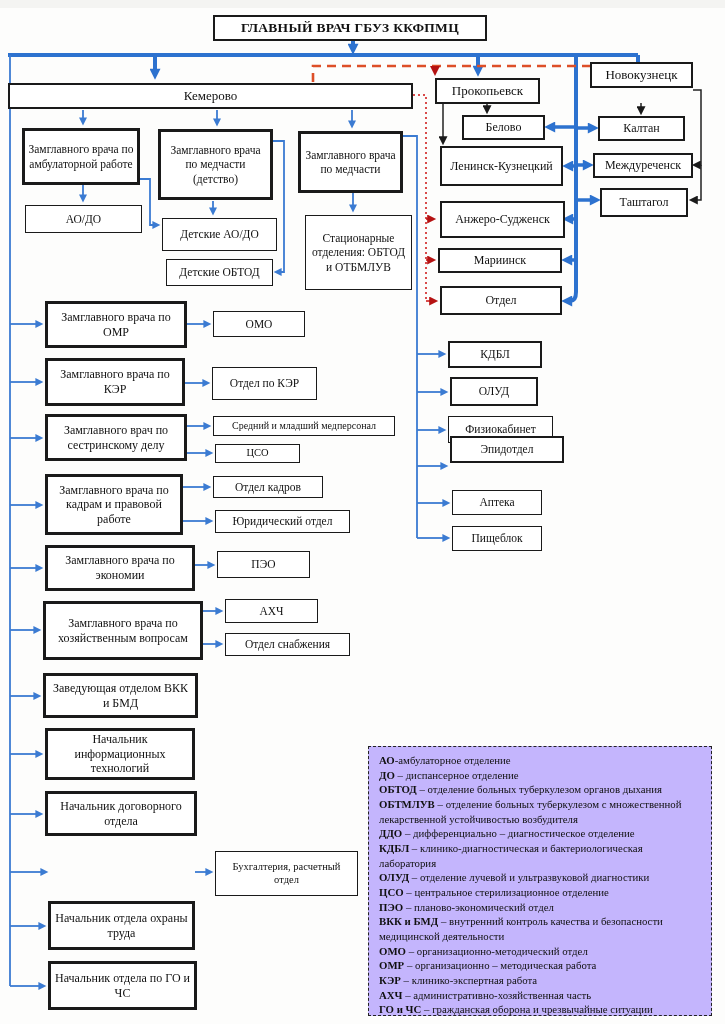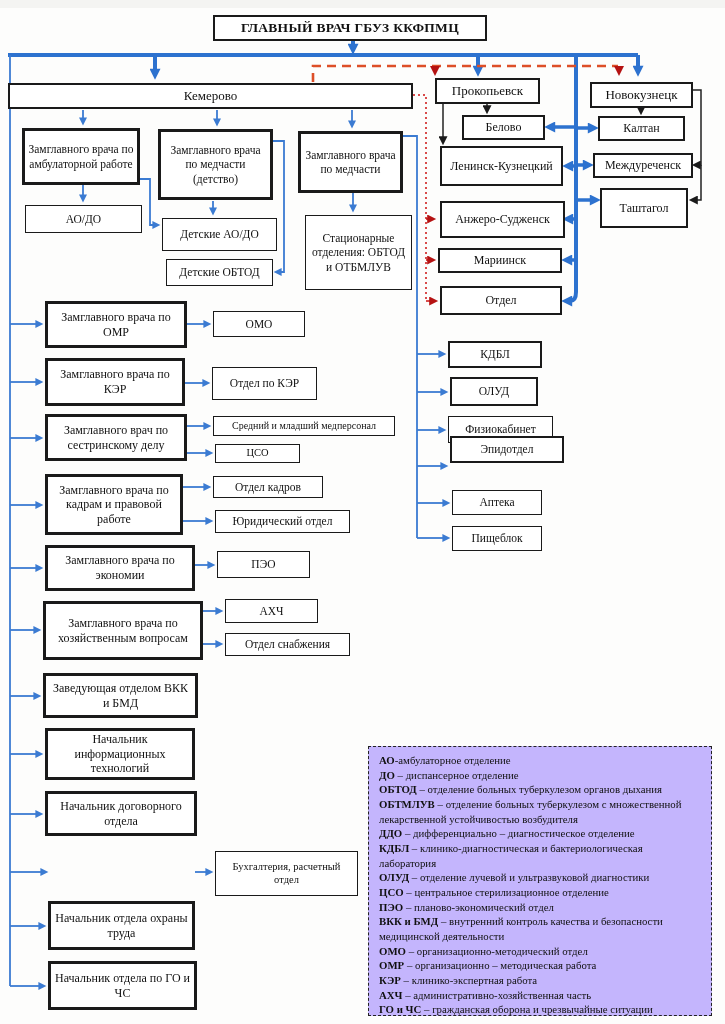--- a/index.html
+++ b/index.html
@@ -135,29 +135,29 @@
       <path d="M203,603 H217" marker-end="url(#aBS)"></path>
       <path d="M203,636 H217" marker-end="url(#aBS)"></path>
       <path d="M195,864 H207" marker-end="url(#aBS)"></path>
     </g>
   </svg>
 
   <div class="node title-box" style="left:213px;top:7px;width:274px;height:26px">ГЛАВНЫЙ ВРАЧ ГБУЗ ККФПМЦ</div>
 
   <div class="node b25 lg" style="left:8px;top:75px;width:405px;height:26px">Кемерово</div>
   <div class="node b25 lg" style="left:435px;top:70px;width:105px;height:26px">Прокопьевск</div>
-  <div class="node b25 lg" style="left:590px;top:74px;width:103px;height:26px">Новокузнецк</div>
+  <div class="node b25 lg" style="left:590px;top:54px;width:103px;height:26px">Новокузнецк</div>
   <div class="node b2 md" style="left:462px;top:107px;width:83px;height:25px">Белово</div>
   <div class="node b2 md" style="left:440px;top:138px;width:123px;height:40px">Ленинск-Кузнецкий</div>
   <div class="node b25 md" style="left:440px;top:193px;width:125px;height:37px">Анжеро-Судженск</div>
   <div class="node b25 md" style="left:438px;top:240px;width:124px;height:25px">Мариинск</div>
   <div class="node b25 md" style="left:440px;top:278px;width:122px;height:29px">Отдел</div>
   <div class="node b2 md" style="left:598px;top:108px;width:87px;height:25px">Калтан</div>
   <div class="node b25 md" style="left:593px;top:145px;width:100px;height:25px">Междуреченск</div>
-  <div class="node b25 md" style="left:600px;top:180px;width:88px;height:40px">Таштагол</div>
+  <div class="node b25 md" style="left:600px;top:180px;width:88px;height:29px">Таштагол</div>
 
   <div class="node thick" style="left:22px;top:120px;width:118px;height:57px">Замглавного врача по амбулаторной работе</div>
   <div class="node" style="left:25px;top:197px;width:117px;height:28px">АО/ДО</div>
   <div class="node thick" style="left:158px;top:121px;width:115px;height:71px">Замглавного врача по медчасти (детство)</div>
   <div class="node" style="left:162px;top:210px;width:115px;height:33px">Детские АО/ДО</div>
   <div class="node" style="left:166px;top:251px;width:107px;height:27px">Детские ОБТОД</div>
   <div class="node thick" style="left:298px;top:123px;width:105px;height:62px">Замглавного врача по медчасти</div>
   <div class="node" style="left:305px;top:207px;width:107px;height:75px">Стационарные отделения: ОБТОД и ОТБМЛУВ</div>
 
   <div class="node thick md" style="left:45px;top:293px;width:142px;height:47px">Замглавного врача по ОМР</div>

